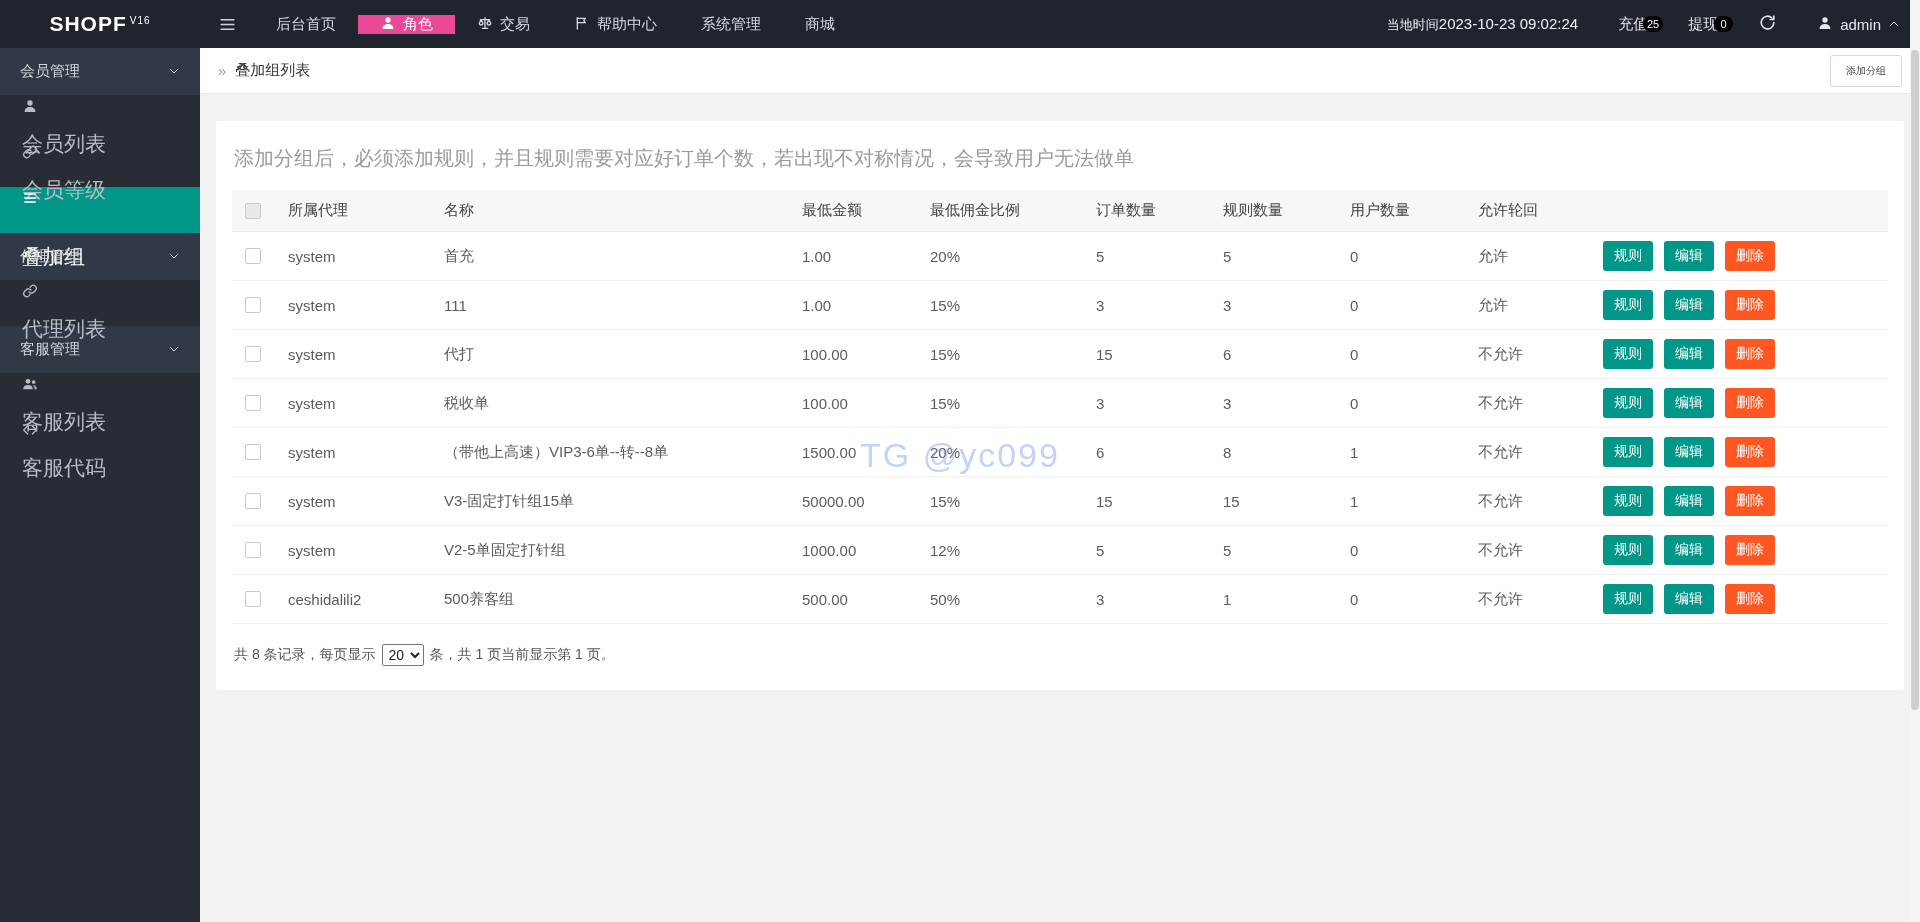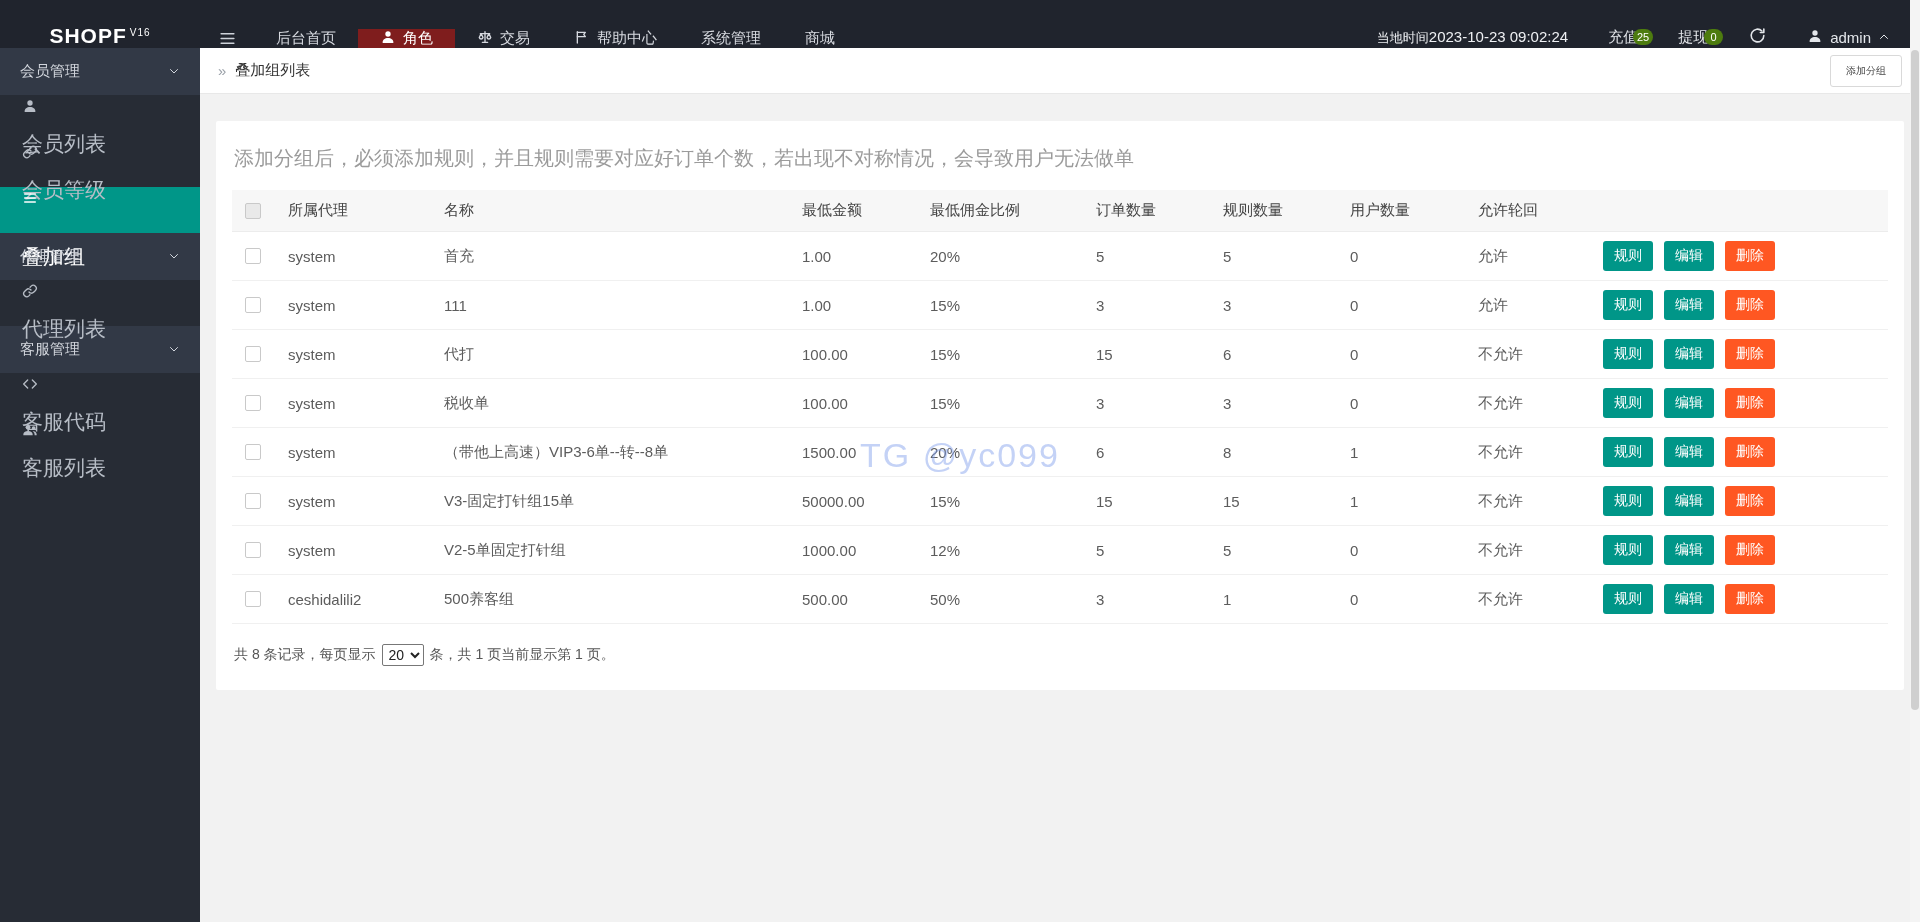--- a/index.html
+++ b/index.html
@@ -12,39 +12,39 @@
 
   
   .ic { width: 16px; height: 16px; fill: currentColor; flex: 0 0 auto; }
   .ic.s { fill: none; stroke: currentColor; stroke-width: 2; stroke-linecap: round; stroke-linejoin: round; }
   .ic.sm { width: 12px; height: 12px; }
   .ic.lg { width: 19px; height: 19px; }
 
   
   .topbar {
     position: fixed; top: 0; left: 0; width: 100%; height: 48px;
-    background: #20242d; color: #d6d9df; display: flex; align-items: flex-end;
-    z-index: 20; padding-right: 10px;
+    background: #20242d; color: #d6d9df; display: flex; align-items: center;
+    z-index: 20; 
   }
   .logo { width: 200px; display: flex; align-items: center; justify-content: center;
           color: #fff; font-size: 21px; font-weight: bold; letter-spacing: 1px; }
   .logo sup { font-size: 10px; font-weight: normal; margin-left: 3px; transform: translateY(-4px); }
   .hamburger { width: 54px; display: flex; align-items: center; justify-content: center; cursor: pointer; color: #cdd2d9; }
   .topnav { display: flex; align-items: stretch; }
   .nav-item { display: flex; align-items: center; gap: 7px; padding: 0 22px;
               font-size: 15px; color: #d6d9df; cursor: pointer; }
-  .nav-item.active { background: #7f1d1d; color: #fff; }
+  .nav-item.active { background: #ec4899; color: #fff; }
   .top-right { margin-left: auto; display: flex; align-items: stretch; }
   .time { display: flex; flex-direction: row; justify-content: center; align-items: flex-end;
           padding: 0 20px; font-size: 13px; line-height: 1.45; color: #eef0f3; }
   .time-value { font-size: 15px; }
   .top-action { position: relative; display: flex; align-items: center; gap: 7px;
                 padding: 0 20px; font-size: 15px; cursor: pointer; color: #e3e6ea; }
   .badge { position: absolute; top: 3px; right: 5px; min-width: 19px; height: 16px; padding: 0 4px;
-           border-radius: 9px; background: #4d7c0f; color: #fff; font-size: 11px;
+           border-radius: 9px; background: #000000; color: #fff; font-size: 11px;
            display: flex; align-items: center; justify-content: center; }
 
   
   .sidebar { position: fixed; top: 48px; left: 0; bottom: 0; width: 200px;
              background: #272c35; z-index: 15; }
   .side-group { height: 47px; display: flex; align-items: center; justify-content: space-between;
                 padding: 0 20px; background: #323946; color: #d2d6dd; font-size: 15px; cursor: pointer; }
   .side-item { height: 46px; display: flex; align-items: flex-start; gap: 11px;
                padding: 0 22px; color: #b7bdc6; font-size: 21px; cursor: pointer; background: #272c35; flex-direction: column; }
   .side-item.active { background: #009688; color: #fff; gap: 32px; }
@@ -219,34 +219,34 @@
         </svg></span>
     <span>代理列表</span>
   </div>
   <div class="side-group">
     <span>客服管理</span>
     <span><svg class="ic s sm" viewBox="0 0 24 24">
           <path d="M5 9l7 7 7-7"></path>
         </svg></span>
   </div>
   <div class="side-item">
-    <span><svg class="ic s" viewBox="0 0 24 24">
-          <path d="M8.5 6l-6 6 6 6"></path>
-          <path d="M15.5 6l6 6-6 6"></path>
-        </svg></span>
-    <span>客服代码</span>
-  </div>
-  <div class="side-item">
     <span><svg class="ic" viewBox="0 0 24 24">
           <circle cx="9" cy="8" r="3.6"></circle>
           <path d="M9 13.5c-4.2 0-7 2.3-7 5.2V20h14v-1.3c0-2.9-2.8-5.2-7-5.2z"></path>
           <circle cx="17.5" cy="9" r="2.8"></circle>
           <path d="M16 14c1.8 1.2 2.9 3 2.9 4.9V20H22v-1.1c0-2.6-2.1-4.9-4.7-4.9-.5 0-.9 0-1.3.1z"></path>
         </svg></span>
     <span>客服列表</span>
+  </div>
+  <div class="side-item">
+    <span><svg class="ic s" viewBox="0 0 24 24">
+          <path d="M8.5 6l-6 6 6 6"></path>
+          <path d="M15.5 6l6 6-6 6"></path>
+        </svg></span>
+    <span>客服代码</span>
   </div>
 </aside>
 
 <main class="main">
   <div class="breadcrumb-bar">
     <div class="bc-left">
       <span class="bc-caret">»</span>
       <span>叠加组列表</span>
     </div>
     <button class="add-group-btn">添加分组</button>

